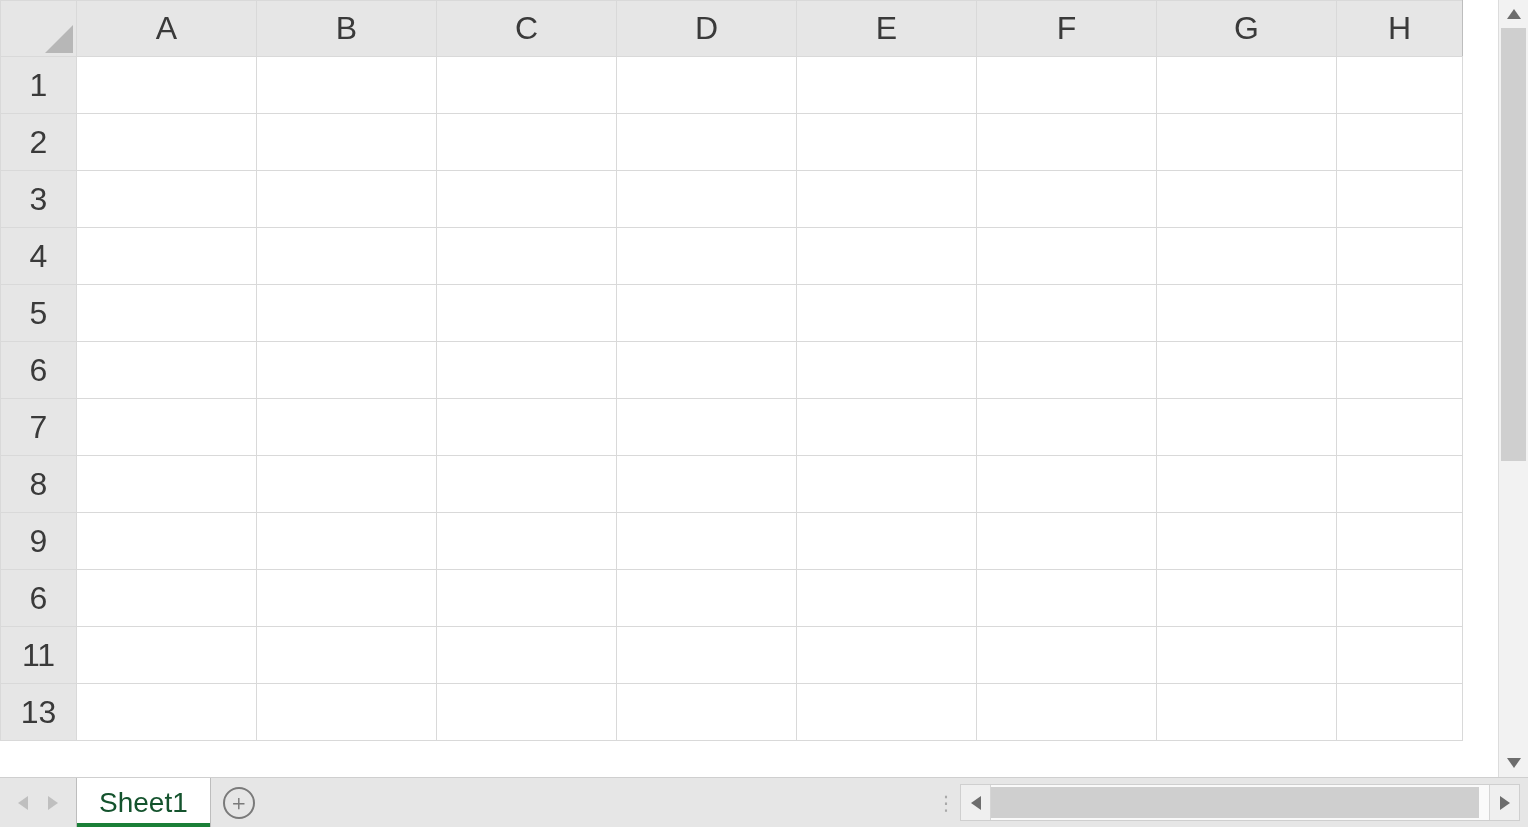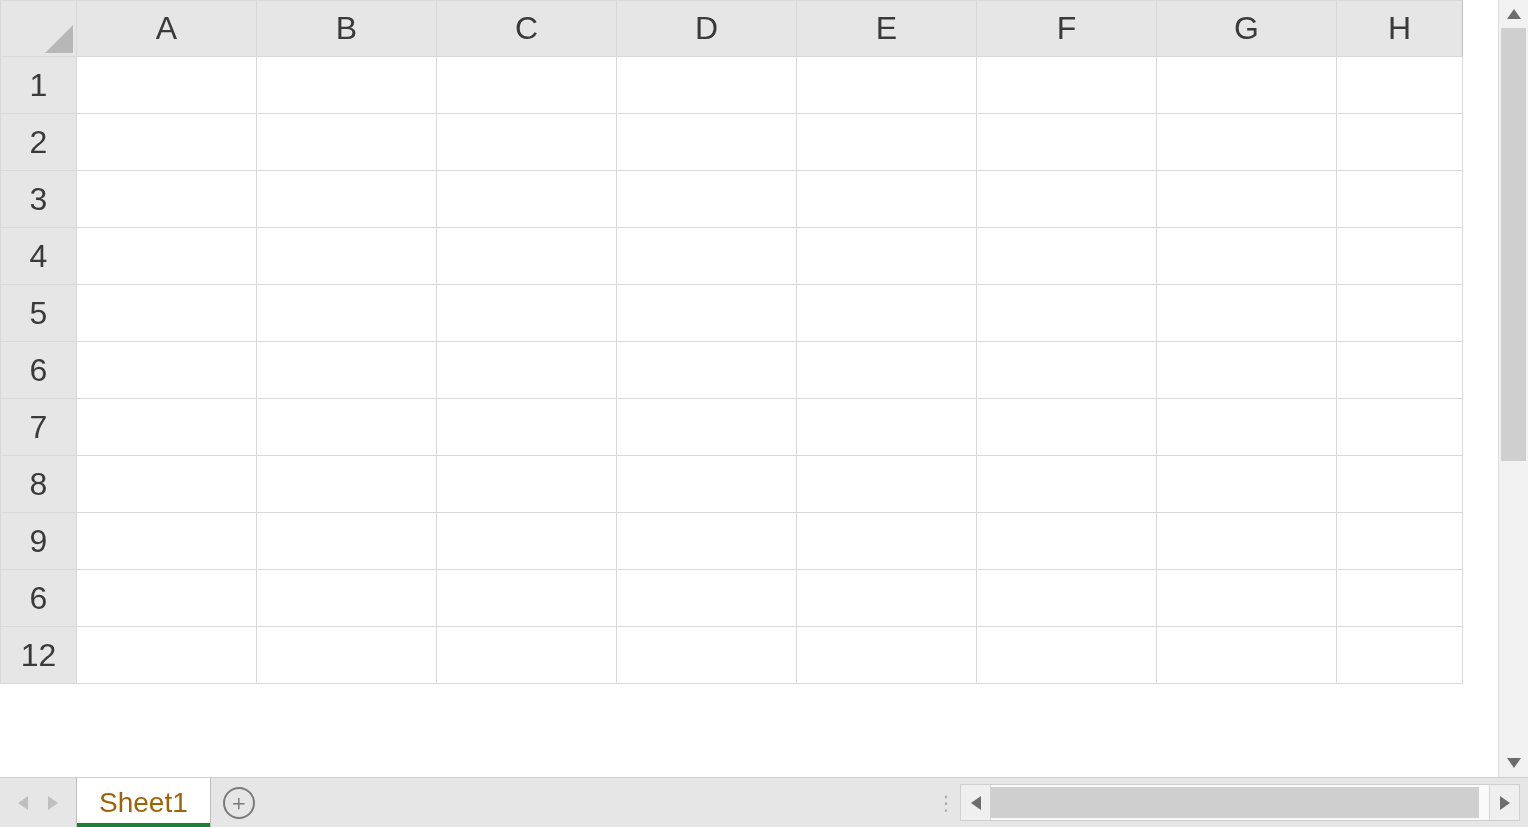--- a/index.html
+++ b/index.html
@@ -59,21 +59,21 @@
   }
   .nav-btns { display: flex; align-items: center; padding: 0 10px; gap: 4px; }
   .nav-btn {
     width: 26px; height: 26px; display: flex; align-items: center; justify-content: center;
     color: #b7b7b7; cursor: default;
   }
 
   .tab {
     display: flex; align-items: center; justify-content: center;
     padding: 0 22px; background: #ffffff; border: 1px solid #bdbdbd; border-bottom: none;
-    color: #a16207; font-size: 28px; position: relative; top: 0;
+    color: #14532d; font-size: 28px; position: relative; top: 0;
     border-top: none;
   }
   .tab::after {
     content: ""; position: absolute; left: 0; right: 0; bottom: 0; height: 4px;
     background: #1a7f37;
   }
 
   .new-sheet {
     display: flex; align-items: center; justify-content: center; width: 56px;
   }
@@ -254,21 +254,32 @@
             <td class="cell"></td>
               <td class="cell"></td>
               <td class="cell"></td>
               <td class="cell"></td>
               <td class="cell"></td>
               <td class="cell"></td>
               <td class="cell"></td>
               <td class="cell"></td>
           </tr>
           <tr>
-            <th class="row">12</th>
+            <th class="row">11</th>
+            <td class="cell"></td>
+              <td class="cell"></td>
+              <td class="cell"></td>
+              <td class="cell"></td>
+              <td class="cell"></td>
+              <td class="cell"></td>
+              <td class="cell"></td>
+              <td class="cell"></td>
+          </tr>
+          <tr>
+            <th class="row">13</th>
             <td class="cell"></td>
               <td class="cell"></td>
               <td class="cell"></td>
               <td class="cell"></td>
               <td class="cell"></td>
               <td class="cell"></td>
               <td class="cell"></td>
               <td class="cell"></td>
           </tr>
         </tbody>

